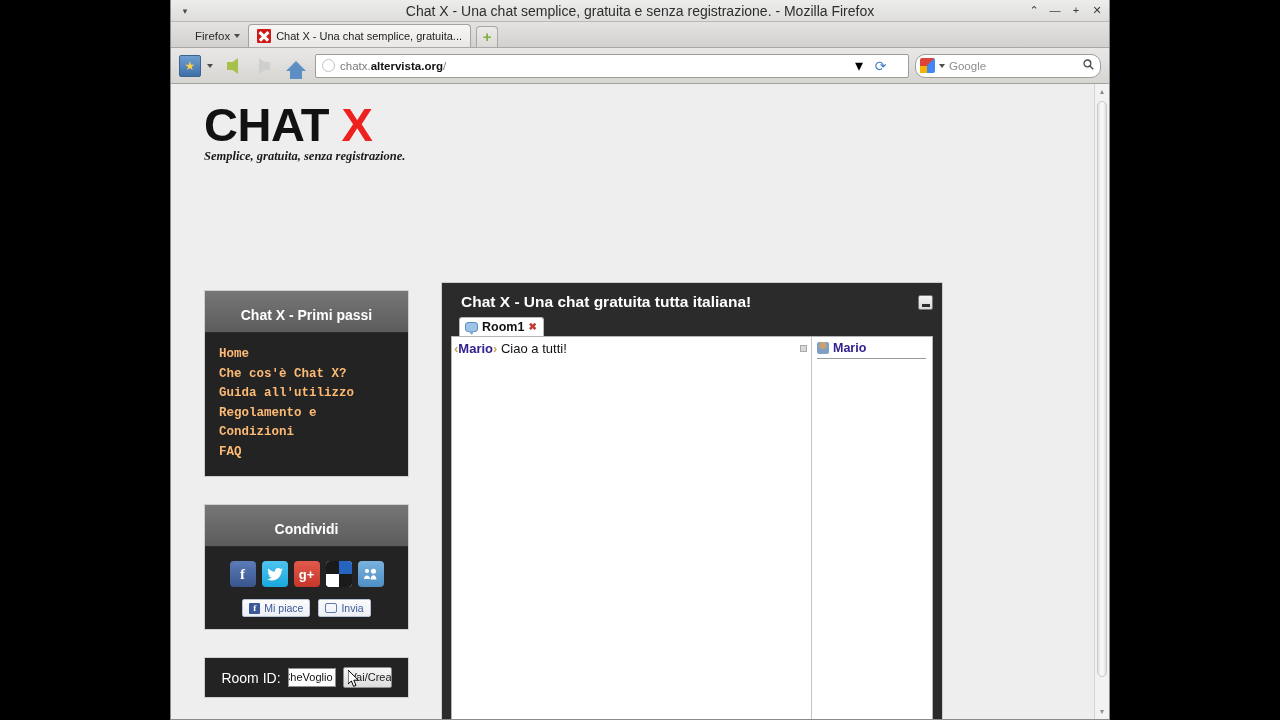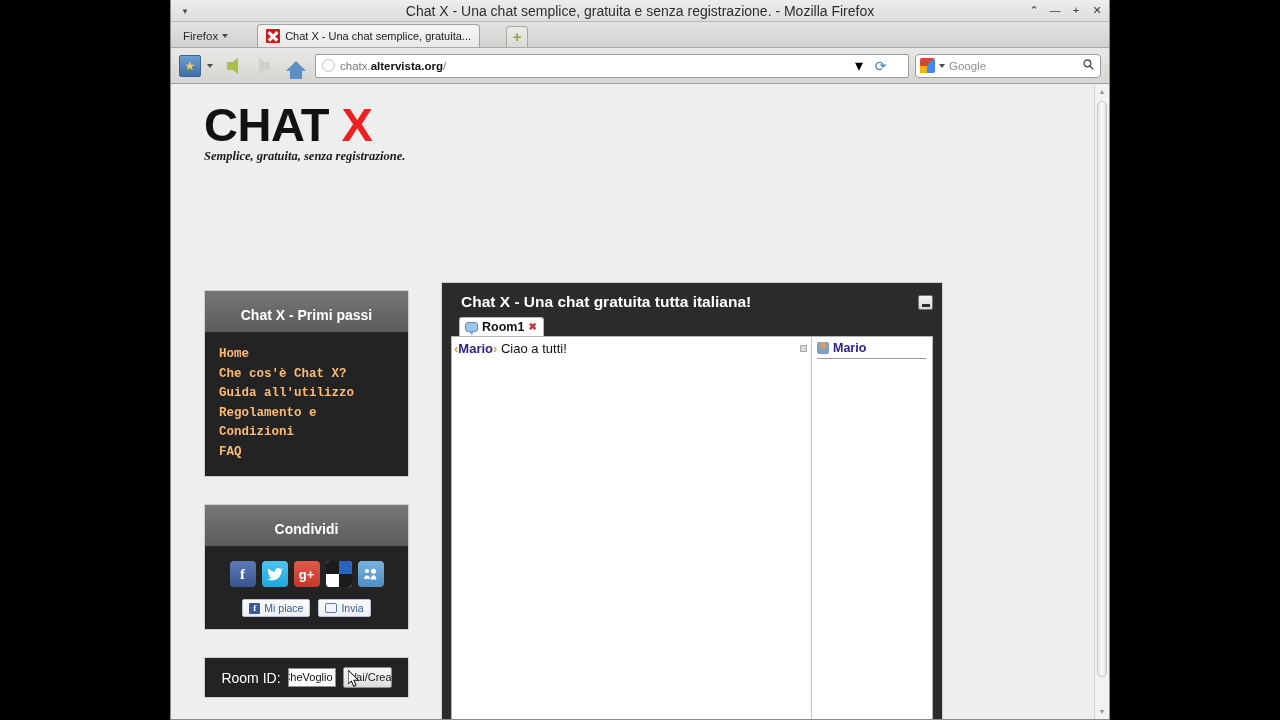--- a/index.html
+++ b/index.html
@@ -51,23 +51,22 @@
     font-size: 11px; color: #3b3b3b; line-height: 14px;
     width: 12px; text-align: center; cursor: default;
   }
 
   
   #tab-strip {
     height: 26px;
     background: linear-gradient(#e4e3e1, #d2d1cf);
     border-bottom: 1px solid #a9a8a6;
     display: flex; align-items: flex-end;
-    padding-left: 10px;
-    flex: 0 0 auto;
-    gap: 21px;
+    padding-left: 22px;
+    flex: 0 0 auto;
   }
   #firefox-menu-button {
     font-size: 11.5px; color: #2b2b2b;
     padding: 0 8px 5px 2px;
     display: flex; align-items: center; gap: 4px;
   }
   .caret-dn {
     width: 0; height: 0;
     border-left: 3.5px solid transparent;
     border-right: 3.5px solid transparent;
@@ -186,21 +185,21 @@
   #url-dropdown-icon { padding-right: 4px; }
   #reload-button {
     width: 17px; height: 17px;
     display: flex; align-items: center; justify-content: center;
     color: #3f7ec4; font-size: 14px; line-height: 14px;
   }
   #search-bar {
     width: 186px; height: 24px;
     background: #fff;
     border: 1px solid #9d9c99;
-    border-radius: 4px;
+    border-radius: 10px;
     display: flex; align-items: center;
     padding: 0 4px 0 4px; gap: 4px;
   }
   #search-engine-icon {
     width: 15px; height: 15px;
     background:
       linear-gradient(135deg,#db4437 0 50%, #4285f4 50% 100%);
     border-radius: 2px;
     flex: 0 0 auto;
     position: relative;

